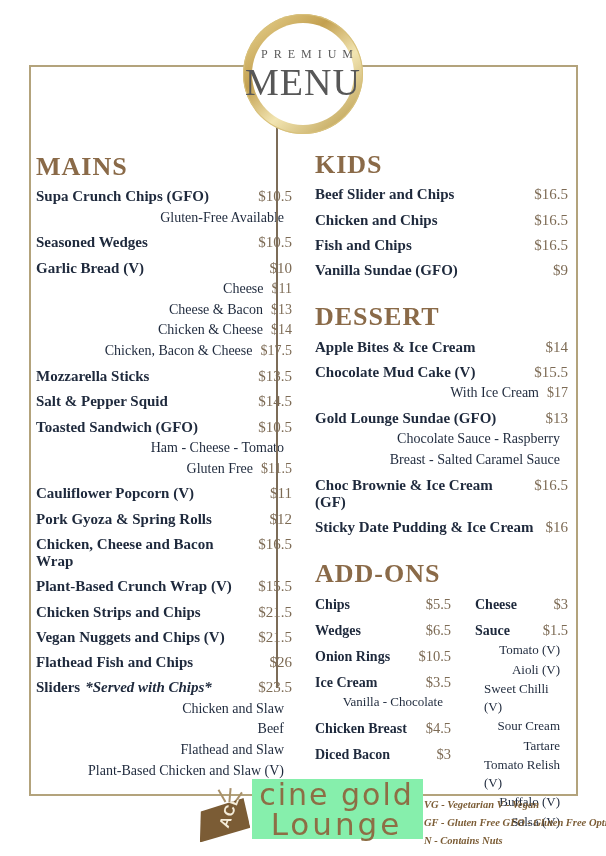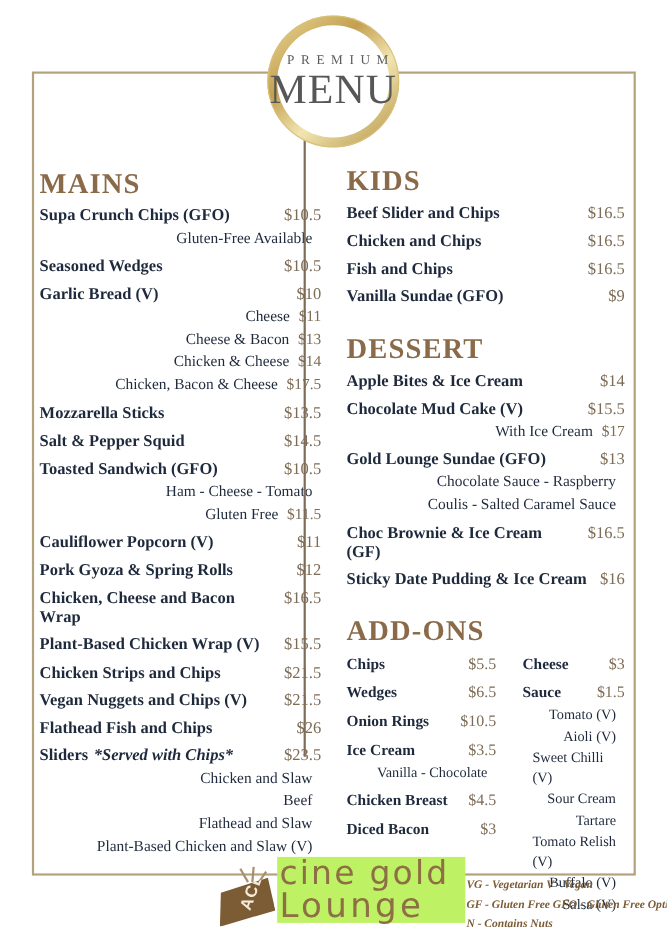--- a/index.html
+++ b/index.html
@@ -67,22 +67,22 @@
   }
   .ace-strip span{
     position:absolute;left:16px;top:2px;color:#f4ecd9;font-weight:bold;
     font-size:15px;transform:rotate(-62deg);font-family:"Liberation Sans",sans-serif;letter-spacing:1px;
   }
   .ray{position:absolute;width:1.5px;height:14px;background:#a08softwareb;}
   .ray1{left:30px;top:0;transform:rotate(-30deg);background:#a8906a;}
   .ray2{left:38px;top:-1px;transform:rotate(5deg);background:#a8906a;}
   .ray3{left:46px;top:2px;transform:rotate(35deg);background:#a8906a;}
   .logo-text{
-    position:absolute;left:252px;top:779px;width:165px;z-index:4;background:#bef264;
-    color:#8d6e45;font-family:"DejaVu Sans",sans-serif;line-height:0.95;padding:2px 4px 0 2px;
+    position:absolute;left:252px;top:779px;width:165px;z-index:4;background:#86efac;
+    color:#8d6e45;font-family:"DejaVu Sans",sans-serif;line-height:0.95;padding:2px 4px 0 2px;text-align:center;
   }
   .logo-line1{font-size:30px;letter-spacing:2px;}
   .logo-line2{font-size:31px;letter-spacing:3px;}
   .legend{
     position:absolute;left:424px;top:796px;width:178px;z-index:4;
     color:#7b5c35;font-style:italic;font-weight:bold;font-size:10.5px;line-height:1.7;
   }
   .legend div{white-space:nowrap;}
 </style>
 </head>
@@ -232,21 +232,21 @@
 
       </span>
       <span class="item-price">$16.5</span>
     </div>
     <div class="subs"></div>
   </div>
 
   <div class="item">
     <div class="item-line">
       <span class="item-left">
-        <span class="item-name">Plant-Based Chicken Wrap (V)</span>
+        <span class="item-name">Plant-Based Crunch Wrap (V)</span>
 
       </span>
       <span class="item-price">$15.5</span>
     </div>
     <div class="subs"></div>
   </div>
 
   <div class="item">
     <div class="item-line">
       <span class="item-left">
@@ -400,21 +400,21 @@
       </span>
       <span class="item-price">$13</span>
     </div>
     <div class="subs">
   <div class="sub-line">
     <span class="sub-name">Chocolate Sauce - Raspberry</span>
     <span class="sub-price"></span>
   </div>
 
   <div class="sub-line">
-    <span class="sub-name">Coulis - Salted Caramel Sauce</span>
+    <span class="sub-name">Breast - Salted Caramel Sauce</span>
     <span class="sub-price"></span>
   </div>
 </div>
   </div>
 
   <div class="item">
     <div class="item-line">
       <span class="item-left">
         <span class="item-name">Choc Brownie &amp; Ice Cream (GF)</span>
 

